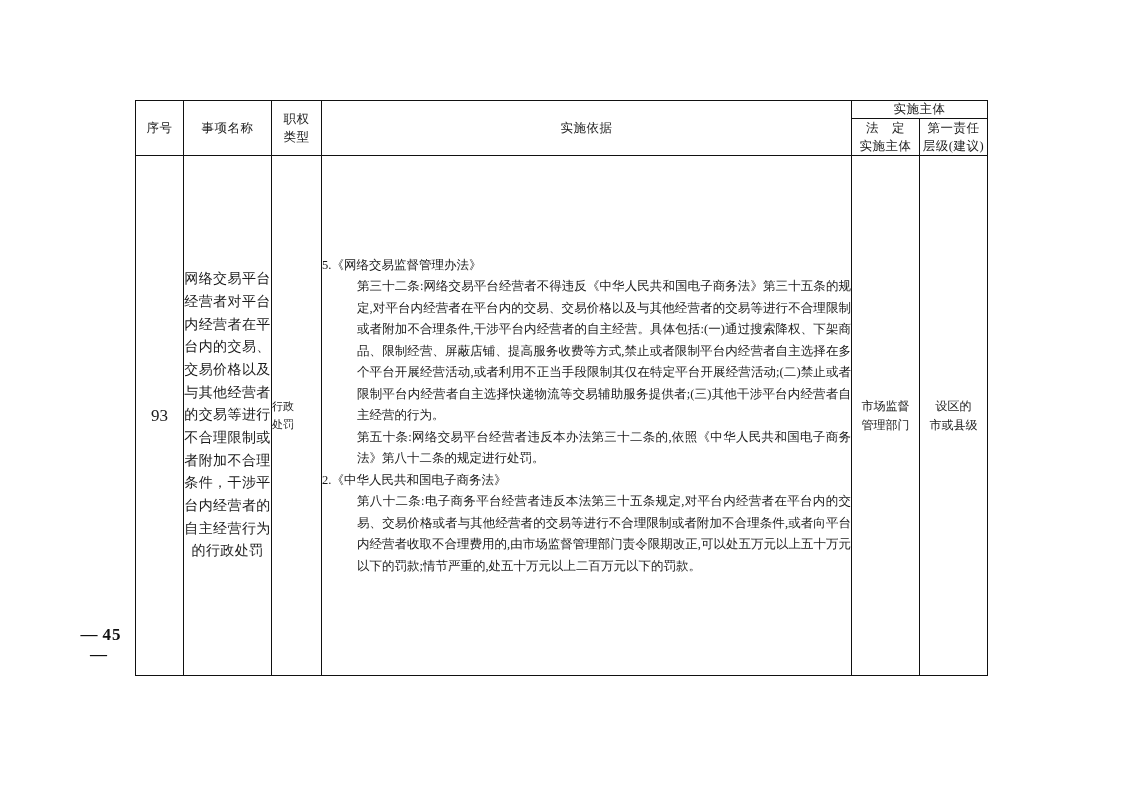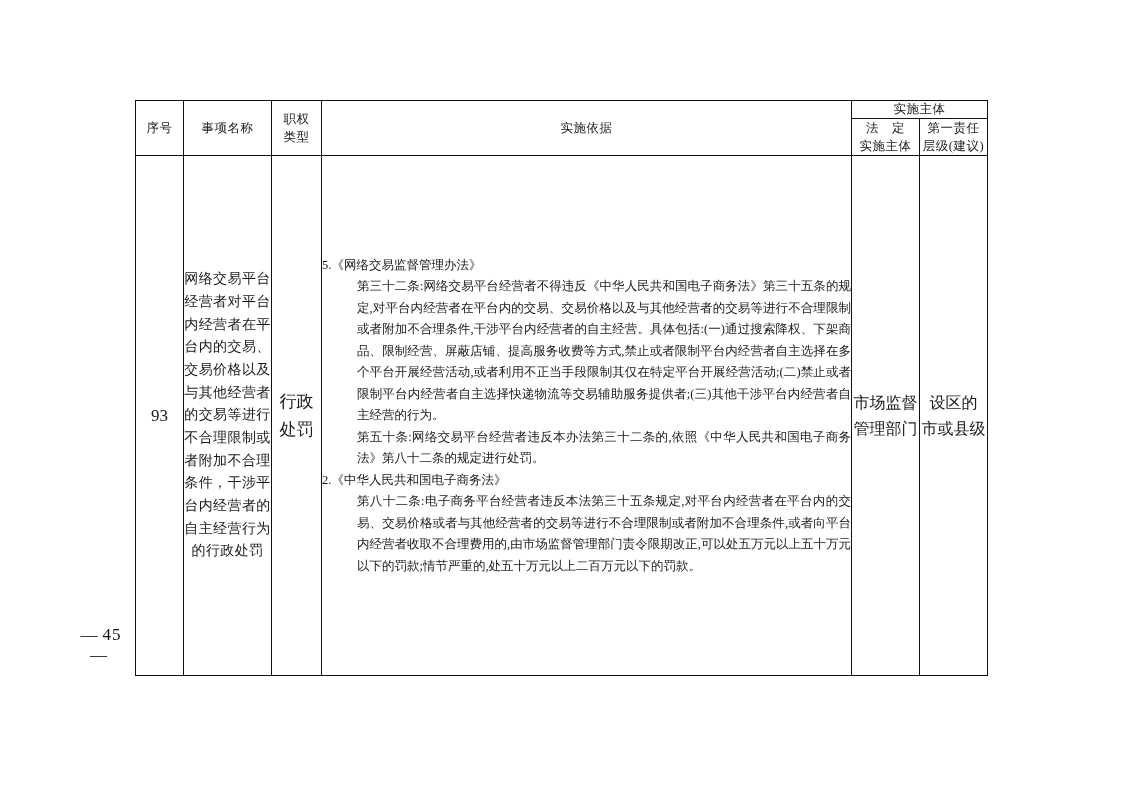--- a/index.html
+++ b/index.html
@@ -70,23 +70,23 @@
     font-size: 17px;
   }
   .cell-vertical {
     font-size: 14px;
     line-height: 1.62;
     text-align: center;
     padding: 6px 12px;
     letter-spacing: 0.4px;
   }
   .cell-type {
-    font-size: 17px;
+    font-size: 11px;
     line-height: 1.62;
-    text-align: center;
+    text-align: left;
     padding: 6px 6px;
     font-family: Liberation Serif, serif;
   }
   .cell-type span { display: block; }
 
   .cell-basis {
     font-size: 12.5px;
     line-height: 1.72;
     text-align: justify;
     text-justify: inter-ideograph;
@@ -95,39 +95,40 @@
   }
   .cell-basis p {
     margin: 0;
     text-indent: 0;
   }
   .cell-basis p.indent {
     text-indent: 0;
     margin-left: 35px;
   }
   .cell-small {
-    font-size: 16px;
+    font-size: 12px;
     line-height: 1.6;
     text-align: center;
     padding: 4px 4px;
   }
   .cell-small span { display: block; }
 
   .body-row { height: 520px; }
 
   
   .page-number {
     position: absolute;
     left: 64px;
     top: 625px;
     width: 70px;
     text-align: center;
     font-size: 17px;
     letter-spacing: 1px;
     color: #111;
+    font-weight: bold;
   }
   .page-number .dash {
     display: inline-block;
     padding: 0 4px;
   }
 </style>
 </head>
 <body>
 
 <div class="page">

